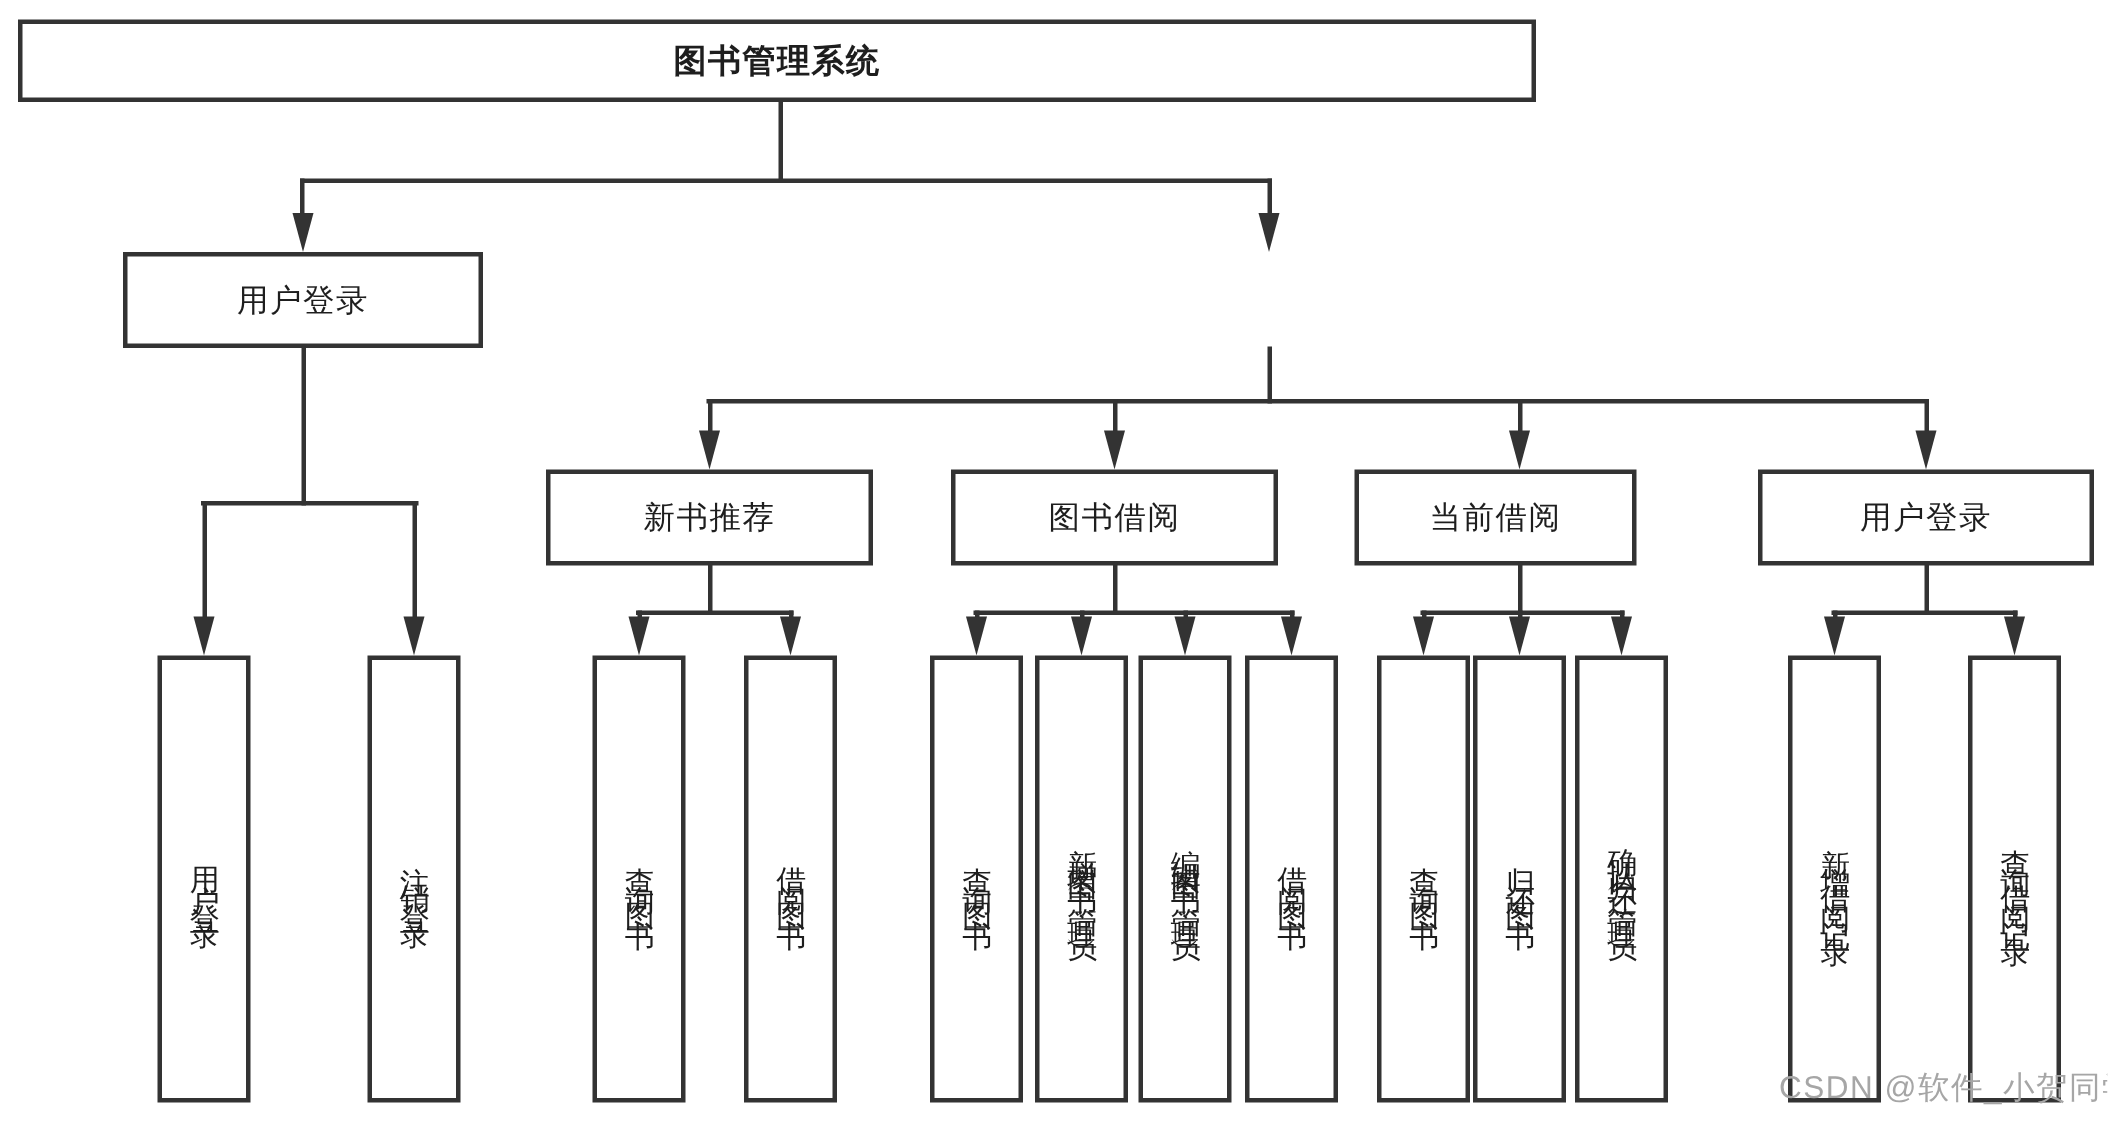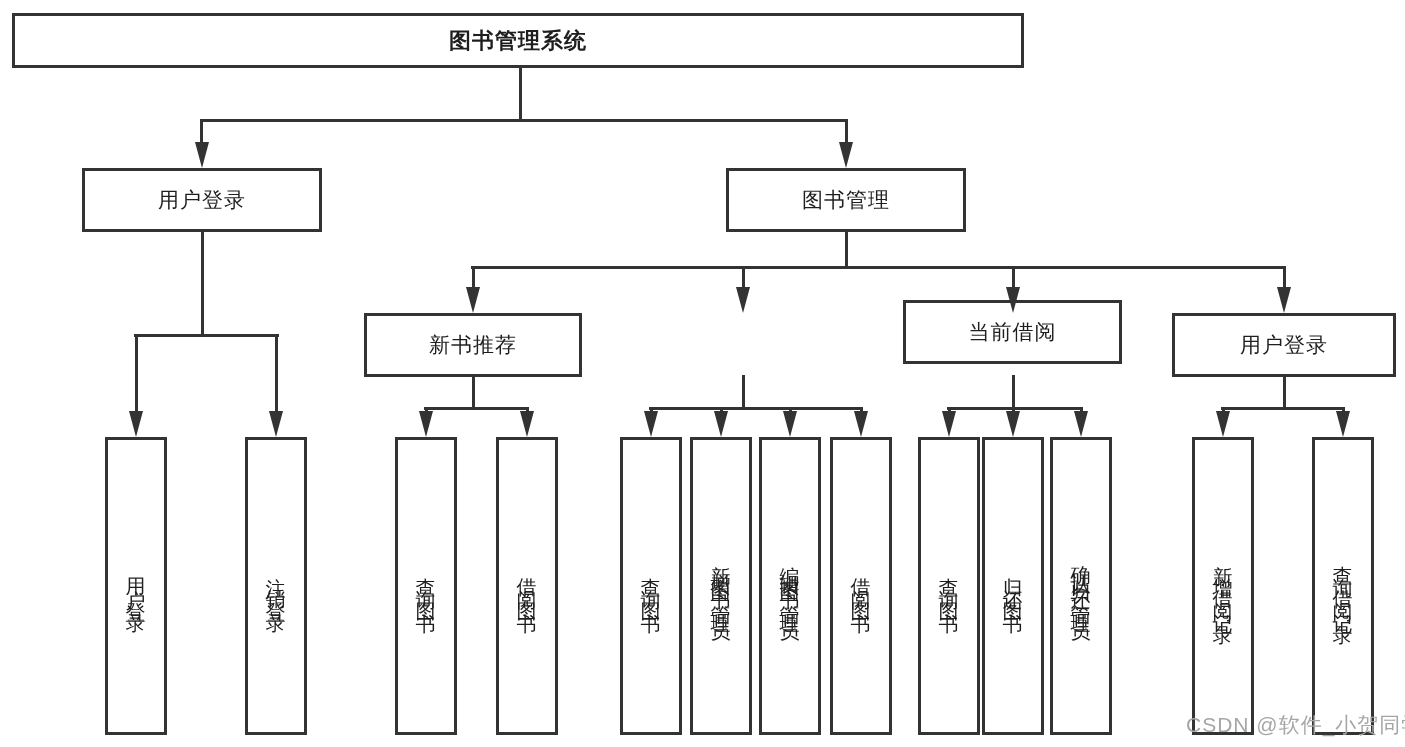--- a/index.html
+++ b/index.html
@@ -60,28 +60,28 @@
 
 <div id="diagram">
 
   <div class="node root" style="left:12px;top:13px;width:1012px;height:55px">
     <span class="lbl">图书管理系统</span>
   </div>
 
   <div class="node" style="left:82px;top:168px;width:240px;height:64px">
     <span class="lbl">用户登录</span>
   </div>
-  <div class="node" style="left:726px;top:168px;width:240px;height:64px">
-    <span class="lbl">图书管理</span>
-  </div>
 
   <div class="node" style="left:364px;top:313px;width:218px;height:64px">
     <span class="lbl">新书推荐</span>
   </div>
-  <div class="node" style="left:903px;top:300px;width:219px;height:64px">
+  <div class="node" style="left:634px;top:313px;width:218px;height:64px">
+    <span class="lbl">图书借阅</span>
+  </div>
+  <div class="node" style="left:903px;top:313px;width:188px;height:64px">
     <span class="lbl">当前借阅</span>
   </div>
   <div class="node" style="left:1172px;top:313px;width:224px;height:64px">
     <span class="lbl">用户登录</span>
   </div>
 
   <div class="node" style="left:105px;top:437px;width:62px;height:298px">
     <span class="vlbl">用户登录</span>
   </div>
   <div class="node" style="left:245px;top:437px;width:62px;height:298px">

